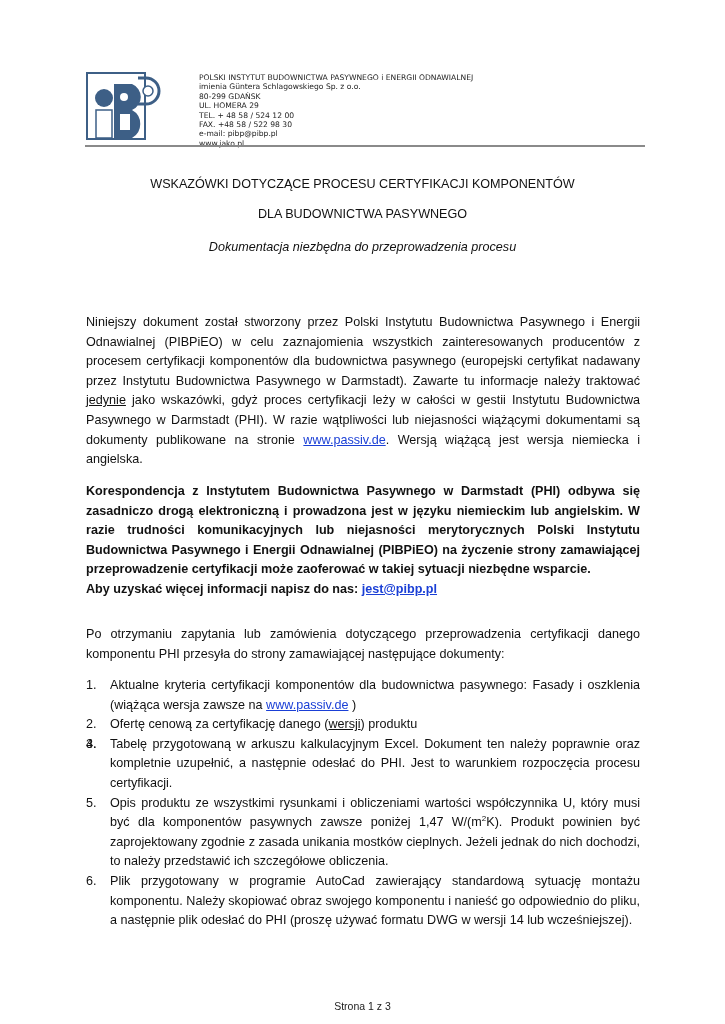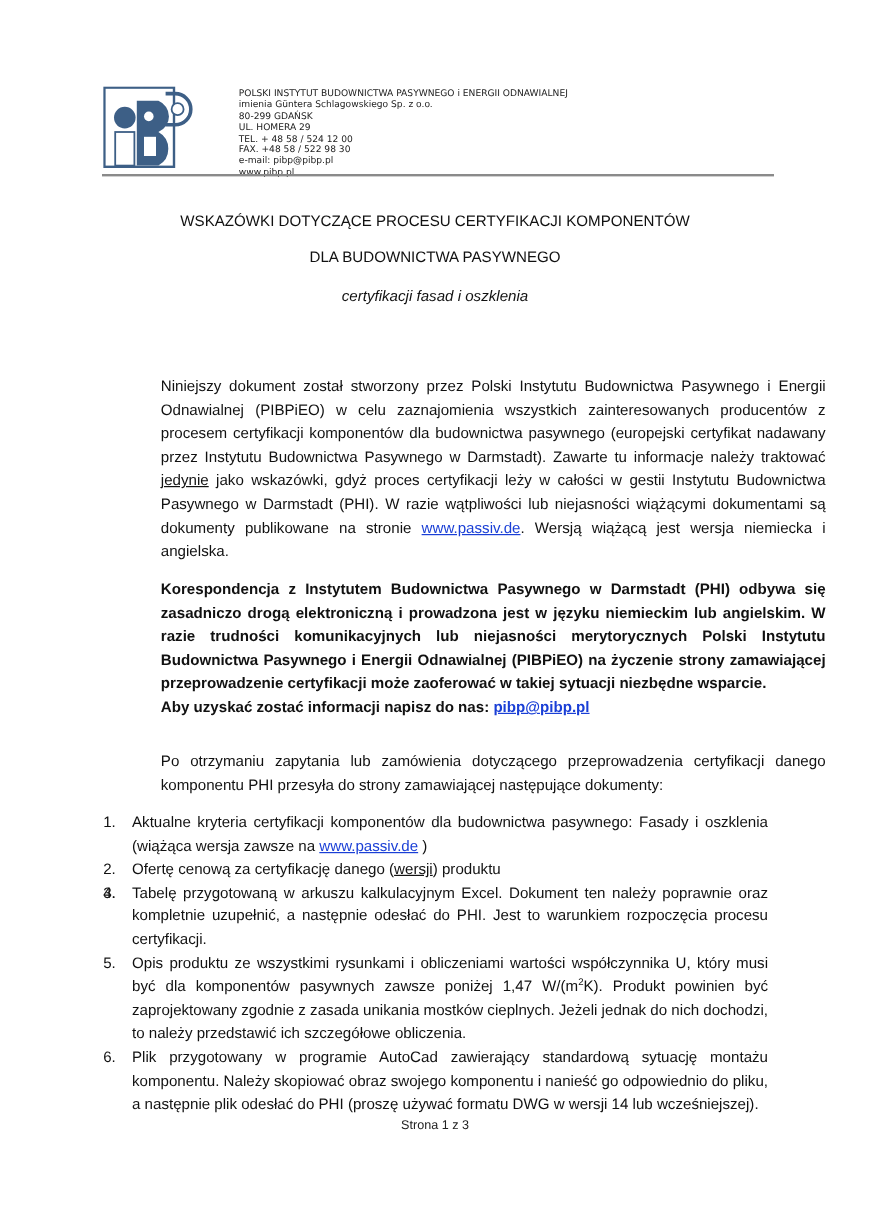--- a/index.html
+++ b/index.html
@@ -17,33 +17,33 @@
     .title {
       position: absolute; left: 0; width: 725px; text-align: center;
       font-family: "Liberation Sans", sans-serif; font-size: 12.6px; color: #111;
     }
     .subtitle {
       position: absolute; left: 0; width: 725px; text-align: center;
       font-style: italic; font-size: 12.6px; line-height: 20px; color: #111;
     }
     .para {
       position: absolute; left: 86px; width: 554px;
-      font-size: 12.6px; line-height: 19.6px; text-align: justify; color: #111; margin-left: 48px;
+      font-size: 12.6px; line-height: 19.6px; text-align: justify; color: #111;
     }
     .para p { margin: 0; }
     a.link { color: #1a3fd6; text-decoration: underline; }
     .u { text-decoration: underline; }
     .list { position: absolute; left: 86px; width: 554px; margin: 0; padding: 0; list-style: none; }
     .list li {
       position: relative; padding-left: 24px;
       font-size: 12.6px; line-height: 19.6px; text-align: justify; color: #111;
     }
     .list li .num { position: absolute; left: 0; top: 0; }
     .footer {
-      position: absolute; left: 0; top: 932px; width: 725px; text-align: center;
+      position: absolute; left: 0; top: 1000px; width: 725px; text-align: center;
       font-size: 10.5px; color: #222;
     }
     sup { font-size: 8px; line-height: 0; }
   </style>
 </head>
 <body>
 
 <div class="logo">
   <svg width="78" height="68" viewBox="0 0 78 68">
     <rect x="1" y="1" width="58" height="66" fill="#ffffff" stroke="#3d5f86" stroke-width="2"></rect>
@@ -58,38 +58,38 @@
 </div>
 
 <div class="org">
   <div>POLSKI  INSTYTUT BUDOWNICTWA  PASYWNEGO i ENERGII ODNAWIALNEJ</div>
   <div>imienia Güntera Schlagowskiego Sp. z o.o.</div>
   <div>80-299 GDAŃSK</div>
   <div>UL. HOMERA  29</div>
   <div>TEL. + 48 58 / 524 12 00</div>
   <div>FAX. +48 58 / 522 98 30</div>
   <div>e-mail: pibp@pibp.pl</div>
-  <div>www.pibp.pl</div>
+  <div>www.jako.pl</div>
 </div>
 
 <div class="hr"></div>
 
 <div class="title" style="top:177px;">WSKAZÓWKI DOTYCZĄCE PROCESU CERTYFIKACJI KOMPONENTÓW</div>
 <div class="title" style="top:207px;">DLA BUDOWNICTWA PASYWNEGO</div>
 <div class="subtitle" style="top:237px;">
-  <div>certyfikacji fasad i oszklenia</div>
+  <div>Dokumentacja niezbędna do przeprowadzenia procesu</div>
 </div>
 
 <div class="para" style="top:313px;">
   <p><span>Niniejszy dokument został stworzony przez Polski Instytutu Budownictwa Pasywnego i Energii Odnawialnej (PIBPiEO)  w celu zaznajomienia wszystkich zainteresowanych producentów z procesem certyfikacji komponentów dla budownictwa pasywnego (europejski certyfikat nadawany przez Instytutu Budownictwa Pasywnego w Darmstadt). Zawarte tu informacje należy traktować </span><span class="u">jedynie</span><span> jako wskazówki, gdyż proces certyfikacji leży w całości w gestii Instytutu Budownictwa Pasywnego w Darmstadt (PHI). W razie wątpliwości lub niejasności wiążącymi dokumentami są dokumenty publikowane na stronie </span><a class="link">www.passiv.de</a><span>. Wersją wiążącą jest wersja niemiecka i angielska.</span></p>
 </div>
 
 <div class="para" style="top:482px;font-weight:bold;">
   <p>Korespondencja z Instytutem Budownictwa Pasywnego w Darmstadt (PHI) odbywa się zasadniczo drogą elektroniczną i prowadzona jest w języku niemieckim lub angielskim. W razie trudności komunikacyjnych lub niejasności merytorycznych Polski Instytutu Budownictwa Pasywnego i Energii Odnawialnej (PIBPiEO) na życzenie strony zamawiającej przeprowadzenie certyfikacji może zaoferować w takiej sytuacji niezbędne wsparcie.</p>
-  <p style="text-align:left;"><span>Aby uzyskać zostać informacji napisz do nas: </span><a class="link">pibp@pibp.pl</a></p>
+  <p style="text-align:left;"><span>Aby uzyskać więcej informacji napisz do nas: </span><a class="link">jest@pibp.pl</a></p>
 </div>
 
 <div class="para" style="top:625px;">Po otrzymaniu zapytania lub zamówienia dotyczącego przeprowadzenia certyfikacji danego komponentu PHI przesyła do strony zamawiającej następujące dokumenty:</div>
 
 <ol class="list" style="top:676px;">
   <li>
     <span class="num">1.</span>
     <span>Aktualne kryteria certyfikacji komponentów dla budownictwa pasywnego: Fasady i oszklenia (wiążąca wersja zawsze na </span><a class="link">www.passiv.de</a><span> )</span>
   </li>
   <li>

